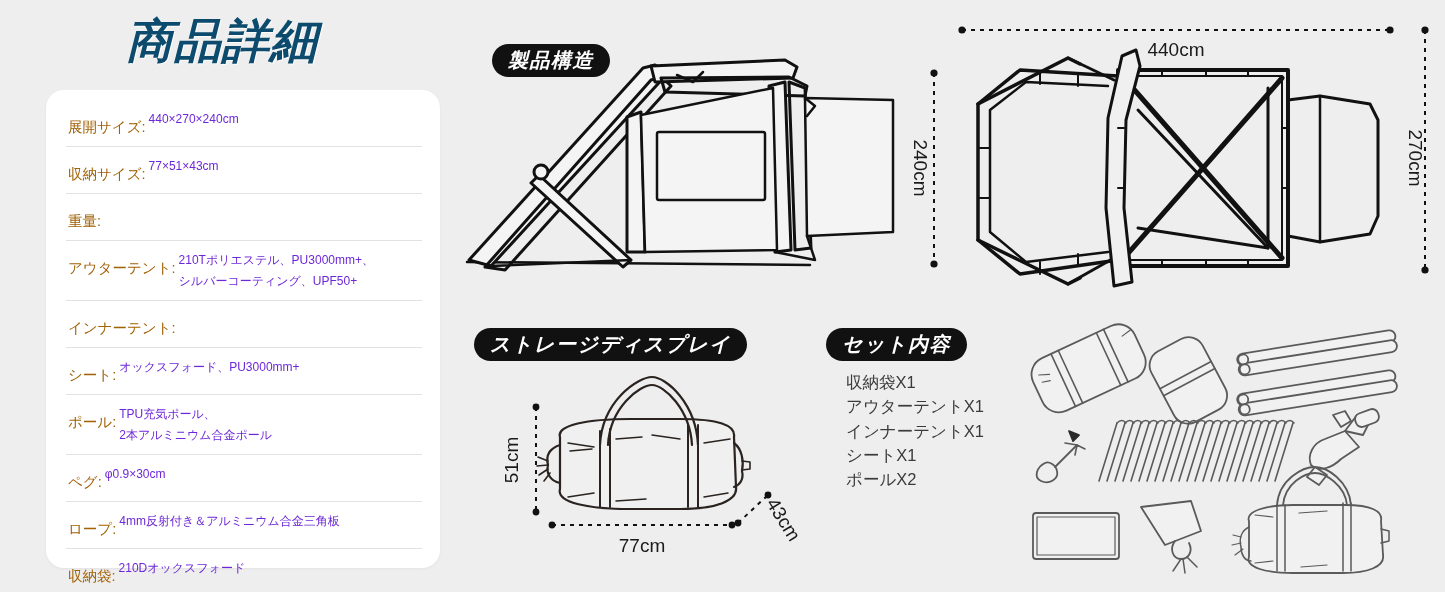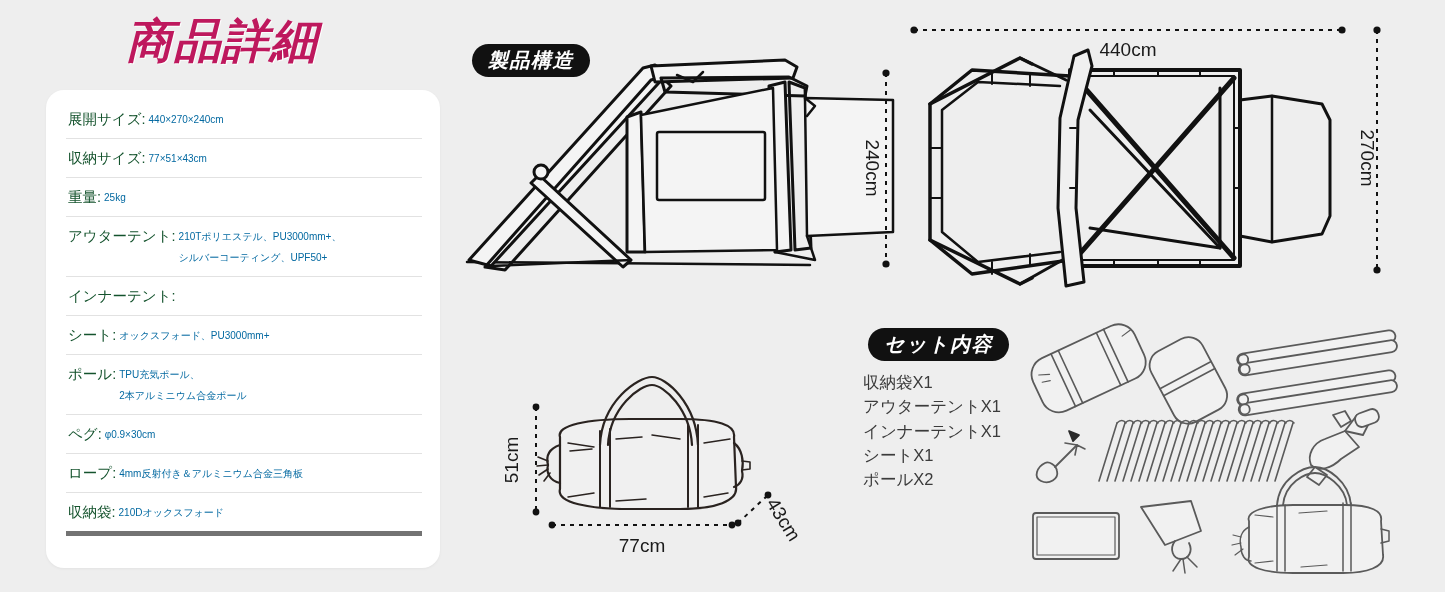--- a/index.html
+++ b/index.html
@@ -23,21 +23,21 @@
 
   
   .page-title {
     position: absolute;
     left: 126px;
     top: 12px;
     font-size: 47px;
     line-height: 57px;
     font-weight: bold;
     font-style: italic;
-    color: #be185d;
+    color: #0c4a6e;
     letter-spacing: 1px;
     white-space: nowrap;
     text-shadow: 1px 1px 0 rgba(255,255,255,0.85);
   }
 
   .spec-card {
     position: absolute;
     left: 46px;
     top: 90px;
     width: 394px;
@@ -51,30 +51,31 @@
   .spec-row {
     display: flex;
     align-items: flex-start;
     border-bottom: 1px solid #e2e2e2;
     padding: 9px 2px 8px 2px;
     min-height: 20px;
     box-sizing: border-box;
   }
   .spec-row:last-child { border-bottom: 5px solid #737373; }
   .spec-label {
-    color: #14532d;
+    color: #a16207;
     font-size: 14.5px;
     line-height: 21px;
     white-space: nowrap;
     flex: 0 0 auto;
     padding-right: 3px;
+    margin-top: 8px;
   }
   .spec-value {
-    color: #0369a1;
-    font-size: 10px;
+    color: #6d28d9;
+    font-size: 12px;
     line-height: 21px;
     flex: 1 1 auto;
     white-space: pre-line;
   }
 
   
   .badge {
     position: absolute;
     background: #111111;
     color: #ffffff;
@@ -84,43 +85,43 @@
     font-style: italic;
     letter-spacing: 1.5px;
     display: flex;
     align-items: center;
     justify-content: center;
     padding: 0 16px;
     height: 33px;
     box-sizing: border-box;
     white-space: nowrap;
   }
-  #badge-structure { left: 472px; top: 44px; }
+  #badge-structure { left: 492px; top: 44px; }
   #badge-storage   { left: 474px; top: 328px; }
-  #badge-contents  { left: 868px; top: 328px; font-style: italic; }
+  #badge-contents  { left: 826px; top: 328px; font-style: italic; }
 
   
   .diagram { position: absolute; }
   #structure-diagram { left: 455px; top: 20px;  width: 460px; height: 275px; }
-  #top-diagram       { left: 852px; top: 8px;   width: 545px; height: 290px; }
+  #top-diagram       { left: 900px; top: 8px;   width: 545px; height: 290px; }
   #storage-diagram   { left: 490px; top: 365px; width: 330px; height: 215px; }
   #accessories-diagram { left: 1015px; top: 315px; width: 430px; height: 270px; }
 
   
   .contents-list {
     position: absolute;
     left: 846px;
     top: 370px;
     width: 180px;
     color: #3b3b3b;
     font-size: 16.5px;
     line-height: 24.3px;
     white-space: nowrap;
   }
-  .contents-item { display: block; margin-left: 17px; }
+  .contents-item { display: block; }
 
   
   .dim-text { font-size: 19px; fill: #1a1a1a; font-family: "Liberation Sans", sans-serif; }
 </style>
 </head>
 <body>
 
 <div id="root">
 
   <div class="page-title">商品詳細</div>
@@ -129,21 +130,20 @@
     <div class="spec-row">
       <span class="spec-label">展開サイズ:</span>
       <span class="spec-value">440×270×240cm</span>
     </div>
     <div class="spec-row">
       <span class="spec-label">収納サイズ:</span>
       <span class="spec-value">77×51×43cm</span>
     </div>
     <div class="spec-row">
       <span class="spec-label">重量:</span>
-      <span class="spec-value">25kg</span>
     </div>
     <div class="spec-row">
       <span class="spec-label">アウターテント:</span>
       <span class="spec-value">210Tポリエステル、PU3000mm+、
 シルバーコーティング、UPF50+</span>
     </div>
     <div class="spec-row">
       <span class="spec-label">インナーテント:</span>
     </div>
     <div class="spec-row">
@@ -447,20 +447,21 @@
           <path d="M234 212 C226 216 224 224 226 232 C226 240 230 246 236 246" fill="none" stroke-width="1.5"></path>
           <path d="M226 222 L218 220 M226 228 L217 230 M228 234 L220 240" fill="none" stroke-width="1.2"></path>
           <path d="M366 214 L374 216 L374 226 L366 228" fill="none" stroke-width="1.5"></path>
           <path d="M240 200 L258 202 M284 198 L312 196 M240 248 L258 246 M286 252 L312 250" fill="none" stroke-width="1.2"></path>
         </g>
       </g>
     </svg>
   </div>
 
   <div class="badge" id="badge-structure">製品構造</div>
+  <div class="badge" id="badge-storage">ストレージディスプレイ</div>
   <div class="badge" id="badge-contents">セット内容</div>
 
   <div class="contents-list">
     <span class="contents-item">収納袋X1</span>
     <span class="contents-item">アウターテントX1</span>
     <span class="contents-item">インナーテントX1</span>
     <span class="contents-item">シートX1</span>
     <span class="contents-item">ポールX2</span>
   </div>
 

